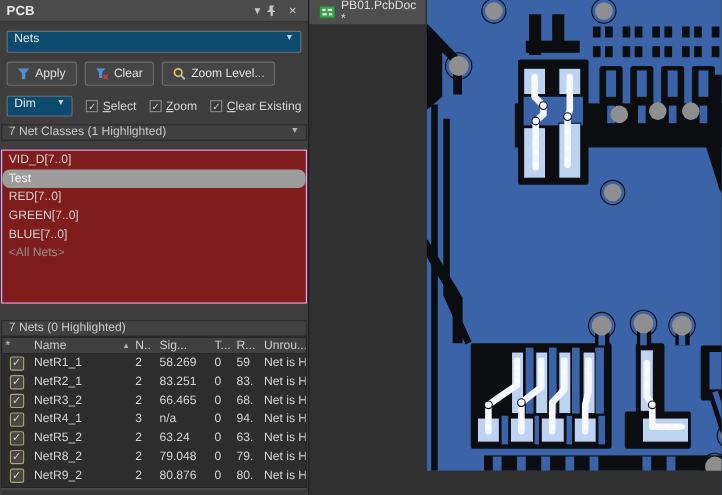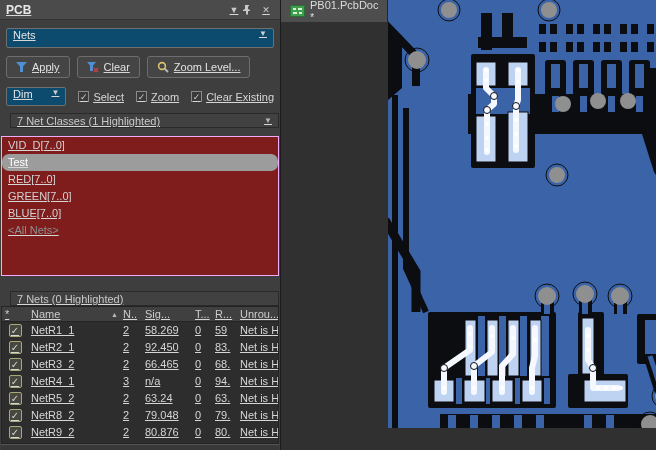--- a/index.html
+++ b/index.html
@@ -1,36 +1,36 @@
 <!DOCTYPE html>
 <html><head>
 <meta charset="utf-8">
 <style>
   * { margin:0; padding:0; box-sizing:border-box; }
   html,body { width:656px; height:450px; overflow:hidden; }
   body { font-family:"Liberation Sans", sans-serif; font-size:11px; background:#3e3e3e; color:#d6d6d6; }
   .app { display:flex; width:656px; height:450px; }
 
   
-  .panel { width:281px; height:450px; background:#3e3e3e; border-right:1px solid #1c1c1c; display:flex; flex-direction:column; position:relative;text-decoration:underline; }
+  .panel { width:281px; height:450px; background:#3e3e3e; border-right:1px solid #1c1c1c; display:flex; flex-direction:column; position:relative; }
   .titlebar { height:20px; background:#4b4b4b; display:flex; align-items:center; padding:0 6px; border-bottom:1px solid #333; }
   .titlebar .title { font-weight:bold; font-size:12px; color:#e8e8e8; flex:1; }
   .tb-ico { color:#c9c9c9; font-size:9px; width:16px; text-align:center; cursor:default; }
   .combo { height:20px; background:#0c4a6e; border:1px solid #707070; border-radius:2px; color:#e6e6e6;
            display:flex; padding:0 6px; margin:8px 6px 0 6px; }
   .combo .arrow { margin-left:auto; font-size:8px; color:#cfcfcf; }
   .toolbar { display:flex; gap:7px; margin:8px 6px 0 6px; }
   .btn { height:22px; background:#454545; border:1px solid #6d6d6d; border-radius:3px; color:#e2e2e2;
          display:flex; align-items:center; gap:5px; padding:0 9px; }
   .optrow { display:flex; align-items:center; margin:9px 6px 0 6px; gap:6px; }
   .combo.small { width:66px; margin:0; height:19px; }
   .chk { display:flex; align-items:center; gap:4px; margin-left:6px; white-space:nowrap; }
   .box { width:11px; height:11px; background:#3a3a3a; border:1px solid #8a8a8a; color:#cfcfcf;
          font-size:9px; line-height:10px; text-align:center; }
-  .sec-head { height:15px; background:#414141; color:#c9c9c9; display:flex; align-items:center; padding:0 6px; border:1px solid #2a2a2a; margin:7px 1px 0 10px; }
+  .sec-head { height:15px; background:#414141; color:#c9c9c9; display:flex; align-items:flex-start; padding:0 6px; border:1px solid #2a2a2a; margin:7px 1px 0 1px; }
   .sec-head .arrow { margin-left:auto; font-size:8px; color:#b5b5b5; }
   .classlist { height:140px; background:#7f1d1d; border:1px solid #f0abfc; margin:8px 1px; overflow:hidden; }
   .classrow { height:17px; line-height:17px; padding:0 6px; color:#d2d2d2; }
   .classrow.sel { background:#9c9c9c; color:#ffffff;border-radius:7px; }
   .classrow.dim { color:#8f8f8f; }
   .nets-head { margin-top:7px; }
   .tblwrap { flex:1; background:#2d2d2d; border:1px solid #232323; margin:0 1px; overflow:hidden; display:flex; flex-direction:column; }
   .tr { display:grid; grid-template-columns:26px 92px 22px 50px 20px 25px auto; height:17px; line-height:17px; }
   .tr.head { background:#404040; color:#cccccc; border-bottom:1px solid #242424; height:15px; line-height:15px; }
   .td { padding:0 3px; overflow:hidden; white-space:nowrap; }
@@ -185,21 +185,21 @@
             <div class="td">59</div>
             <div class="td">Net is Hid</div>
           </div>
 
           <div class="tr">
             <div class="td cbcell">
               <span class="cb">✓</span>
             </div>
             <div class="td">NetR2_1</div>
             <div class="td">2</div>
-            <div class="td">92.450</div>
+            <div class="td">83.251</div>
             <div class="td">0</div>
             <div class="td">83.</div>
             <div class="td">Net is Hid</div>
           </div>
 
           <div class="tr">
             <div class="td cbcell">
               <span class="cb">✓</span>
             </div>
             <div class="td">NetR3_2</div>

